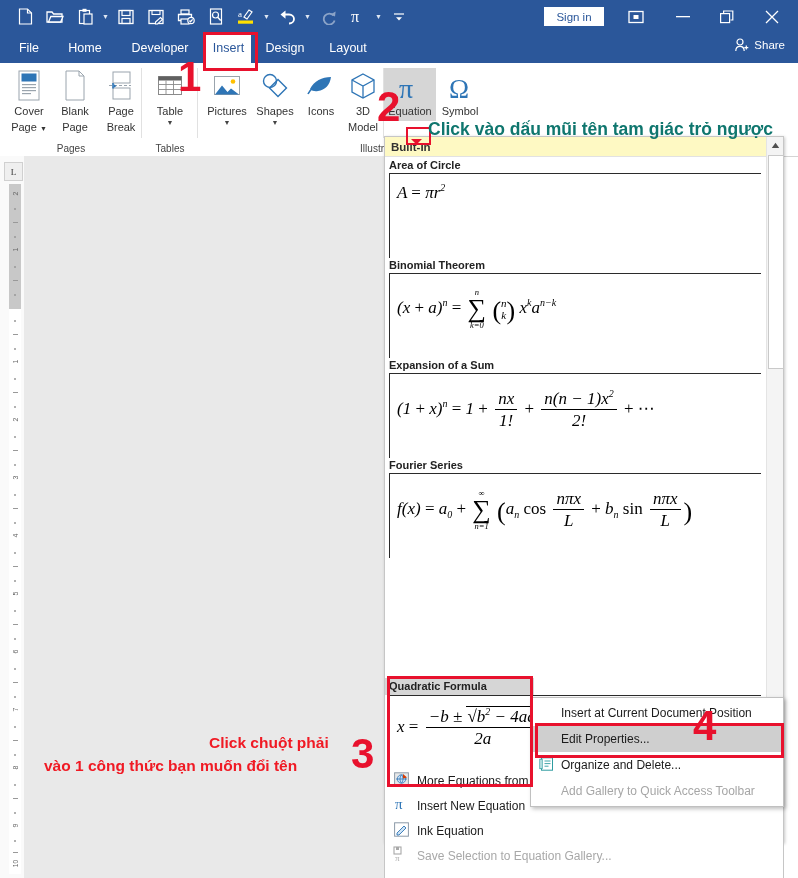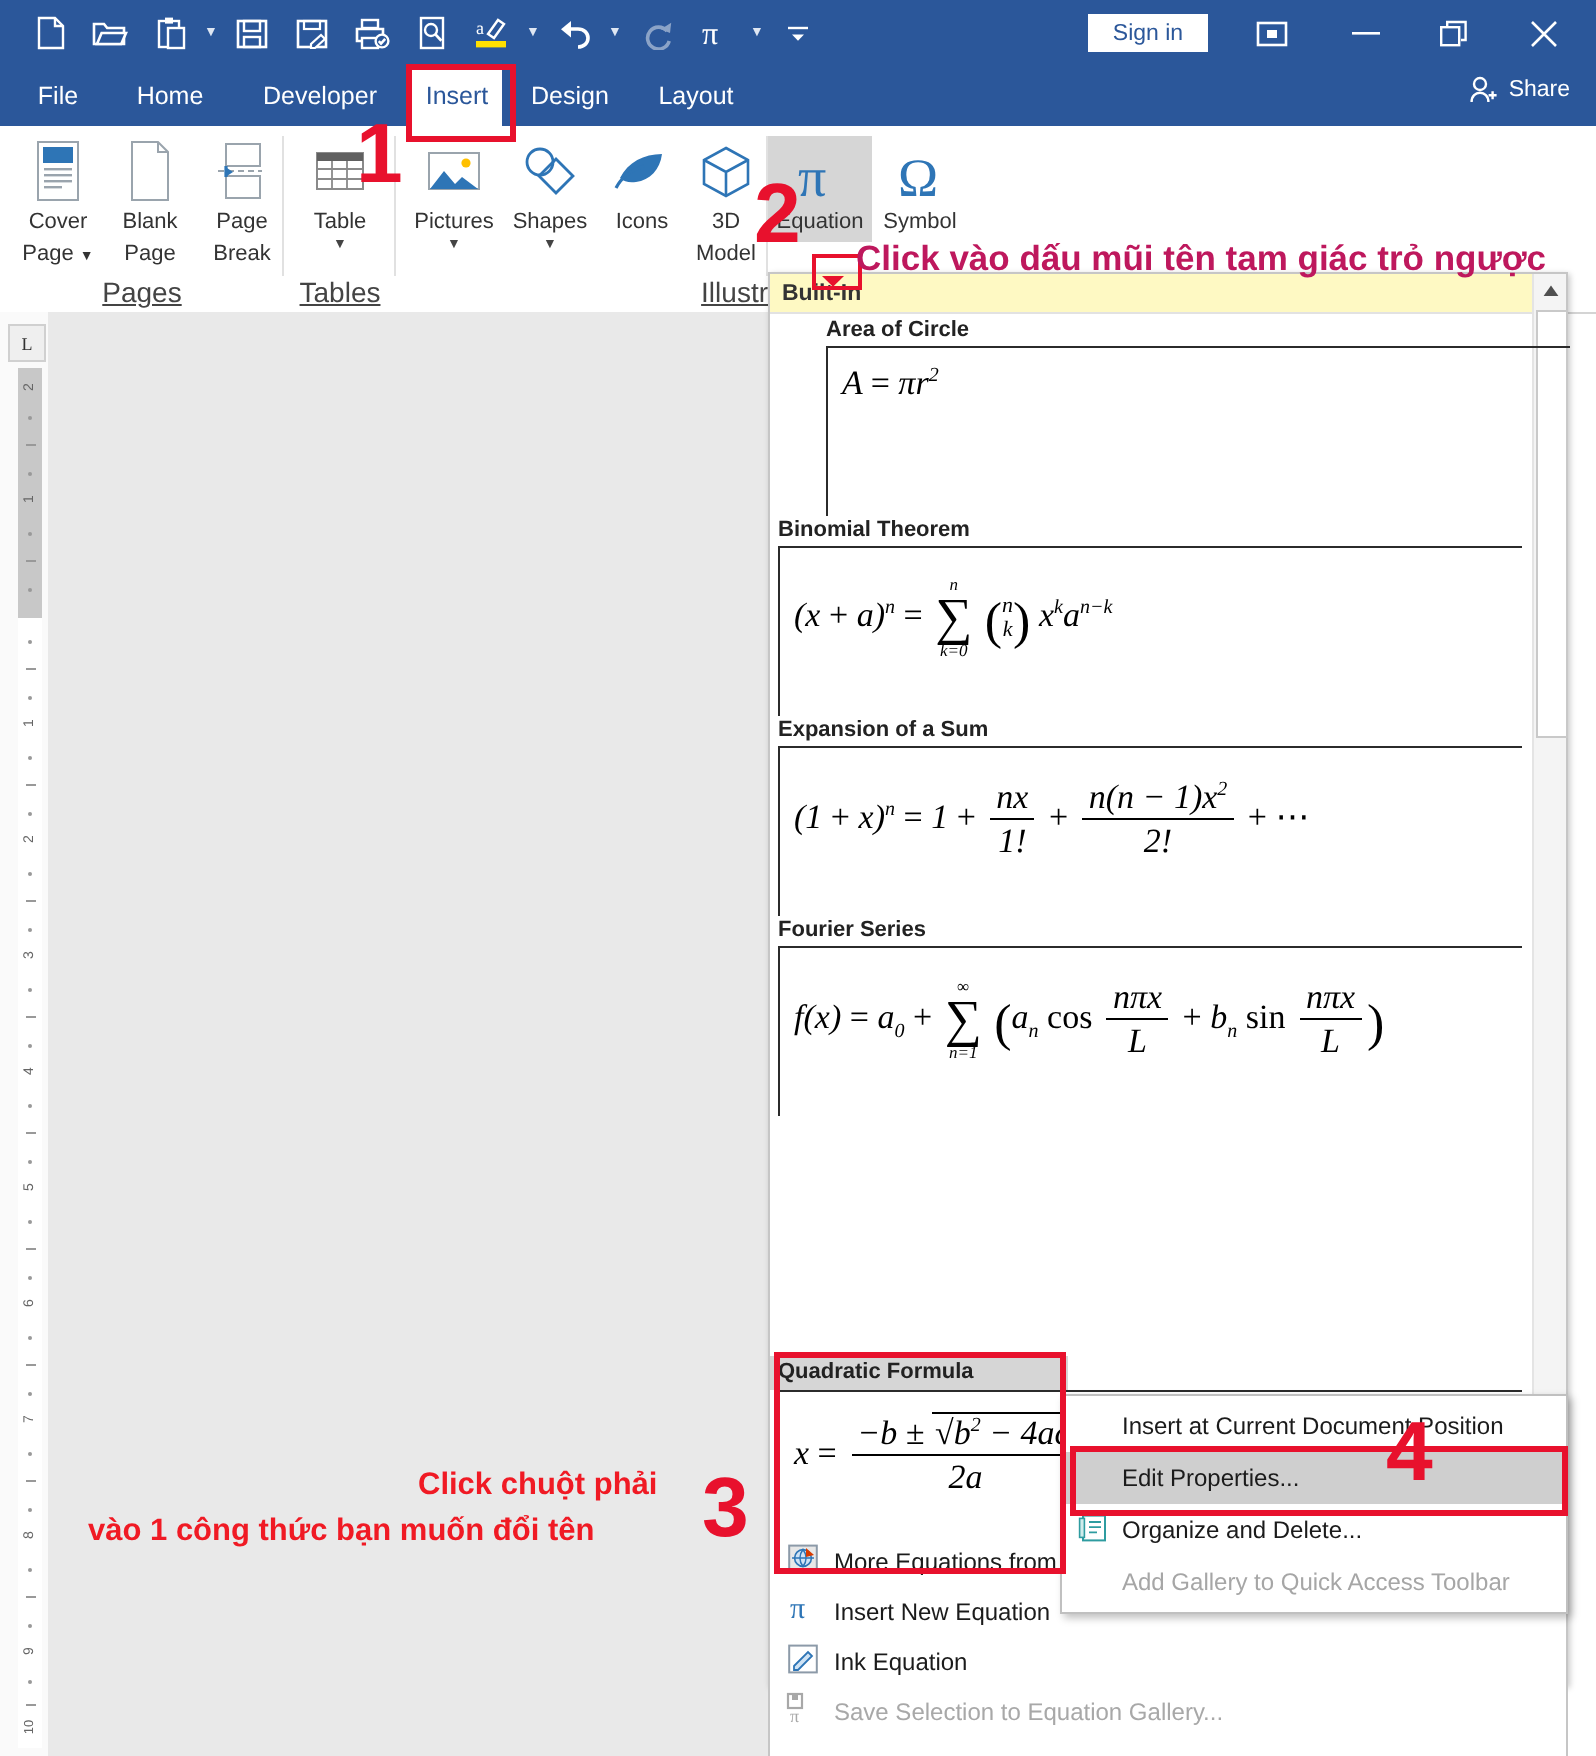--- a/index.html
+++ b/index.html
@@ -25,21 +25,21 @@
   
   .tabsrow{position:absolute;left:0;top:33px;width:798px;height:30px;background:#2b579a;}
   .tab{position:absolute;top:33px;height:30px;color:#ffffff;font-size:12.5px;
       display:flex;align-items:center;justify-content:center;}
   .tab.active{background:#ffffff;color:#2b579a;}
   .share{position:absolute;right:13px;top:38px;color:#ffffff;font-size:11.5px;display:flex;align-items:center;gap:4px;}
   
   .ribbon{position:absolute;left:0;top:63px;width:798px;height:93px;background:#ffffff;border-bottom:1px solid #d4d4d4;}
   .rgroup{position:absolute;top:0;height:93px;}
   .rgroup .gsep{position:absolute;right:0;top:5px;width:1px;height:70px;background:#e1e1e1;}
-  .gname{position:absolute;bottom:2px;width:100%;text-align:center;font-size:14px;color:#444;text-decoration:underline;}
+  .gname{position:absolute;bottom:2px;width:100%;text-align:center;font-size:10px;color:#444;}
   .ritem{position:absolute;top:5px;width:54px;display:flex;flex-direction:column;align-items:center;}
   .ricon{height:34px;display:flex;align-items:flex-end;justify-content:center;}
   .rlabel{font-size:11px;color:#333;line-height:12.5px;text-align:center;margin-top:3px;}
   .rcaret{font-size:7px;color:#444;line-height:8px;margin-top:1px;}
   .ritem.hl{background:#d6d6d6;}
   
   .leftcol{position:absolute;left:0;top:156px;width:24px;height:722px;background:#fafafa;}
   .tabstop{position:absolute;left:4px;top:6px;width:17px;height:17px;background:#efefef;border:1px solid #d0d0d0;
       font-size:9px;color:#333;display:flex;align-items:center;justify-content:center;font-family:"Liberation Serif",serif;}
   .vruler{position:absolute;left:9px;top:28px;width:12px;height:690px;background:#ffffff;}
@@ -84,21 +84,21 @@
   .ctxitem.sel{background:#cfcfcf;}
   .ctxitem.dis{color:#a6a6a6;}
   
   .galmenu{position:absolute;left:384px;top:768px;width:398px;height:110px;background:#ffffff;
       border-left:1px solid #c6c6c6;border-right:1px solid #c6c6c6;border-bottom:1px solid #c6c6c6;}
   .gmitem{height:25px;display:flex;align-items:center;font-size:12px;color:#1b1b1b;}
   .gmitem .ico{width:32px;text-align:center;}
   .gmitem.dis{color:#a8a8a8;}
   .num-badge{position:absolute;color:#e8112d;font-weight:bold;font-family:"Liberation Sans",sans-serif;}
   .redbox{position:absolute;border:3px solid #e8112d;}
-  .redtext{position:absolute;color:#be185d;font-weight:bold;font-size:17px;white-space:nowrap;}
+  .redtext{position:absolute;color:#0f766e;font-weight:bold;font-size:17px;white-space:nowrap;}
   .vn-text{position:absolute;color:#f01a24;font-weight:bold;font-size:15.5px;white-space:nowrap;text-align:right;}
 </style>
 </head>
 <body>
 
 <div class="titlebar"></div>
 
 <div class="qat">
   <div class="qat-btn">
     <svg width="15" height="17" viewBox="0 0 15 17">
@@ -417,21 +417,21 @@
     <div class="sb-up">
       <svg width="9" height="7" viewBox="0 0 9 7">
           <path d="M4.5 0.8L8.2 6H0.8z" fill="#505050"></path>
         </svg>
     </div>
     <div class="sb-thumb"></div>
   </div>
 
   <div class="gal-body">
 
-    <div class="gal-item" style="top:0;margin-left:24px;">
+    <div class="gal-item" style="top:0;">
       <div class="gal-title">Area of Circle</div>
       <div class="gal-box" style="height:84px;">
         <div class="eqn">
           <i>A</i> <span style="font-style:normal">=</span> <span>π<i>r</i><span class="up">2</span></span>
         </div>
       </div>
     </div>
 
     <div class="gal-item" style="top:100px;">
       <div class="gal-title">Binomial Theorem</div>

